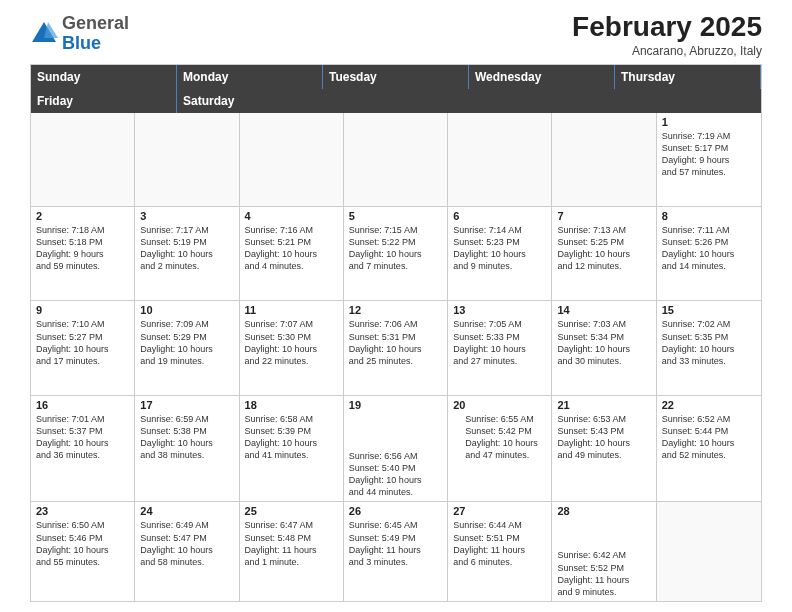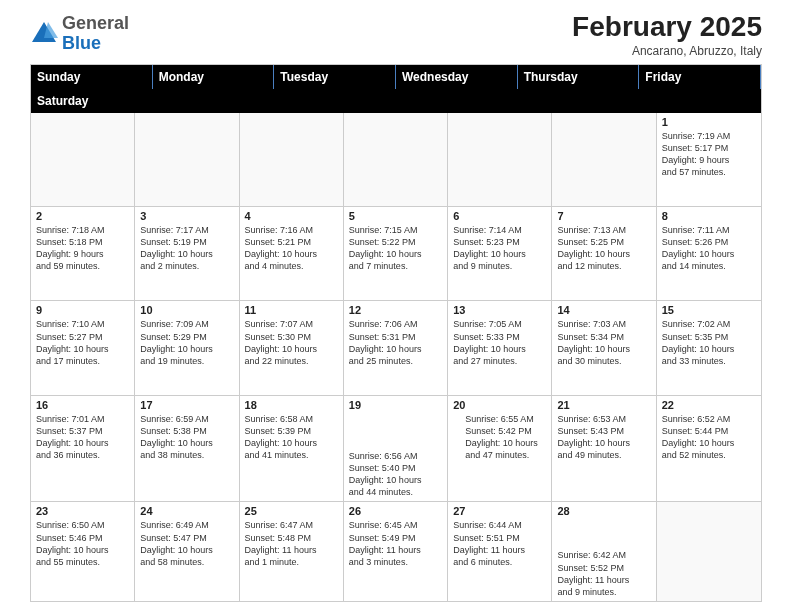--- a/index.html
+++ b/index.html
@@ -55,22 +55,22 @@
       color: #444;
     }
     .calendar {
       flex: 1;
       display: flex;
       flex-direction: column;
       border: 1px solid #ccc;
     }
     .day-headers {
       display: grid;
-      grid-template-columns: repeat(6, 1fr);
-      background: #000000;
+      grid-template-columns: repeat(5, 1fr);
+      background: #404040;
     }
     .day-header {
       color: #fff;
       font-size: 12px;
       font-weight: bold;
       padding: 5px 6px;
       text-align: left;
       border-right: 1px solid #4a7fc0;
     }
     .day-header:last-child { border-right: none; }

